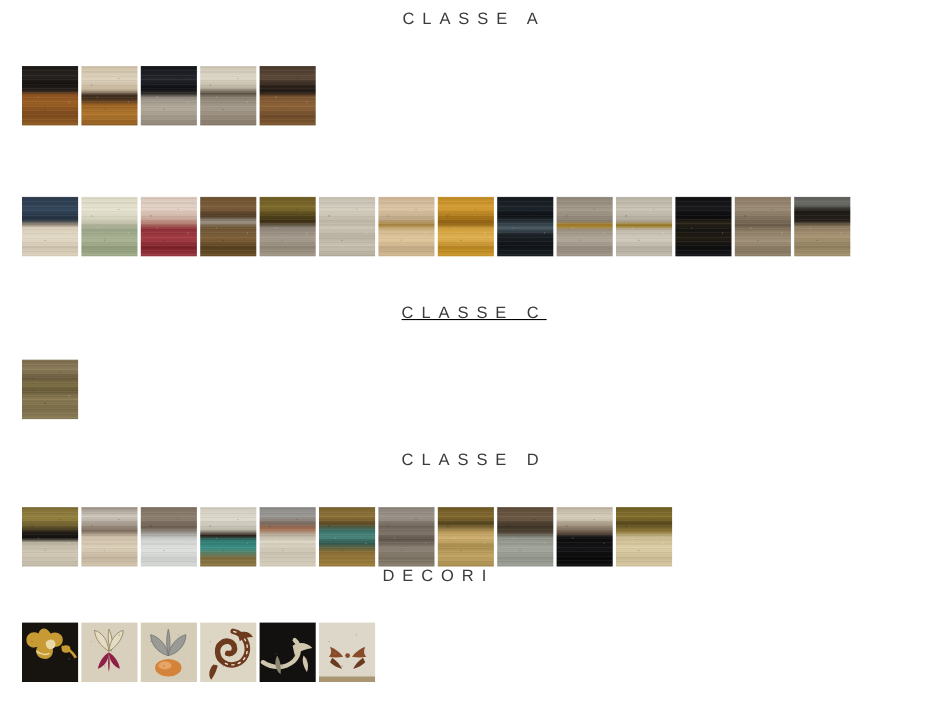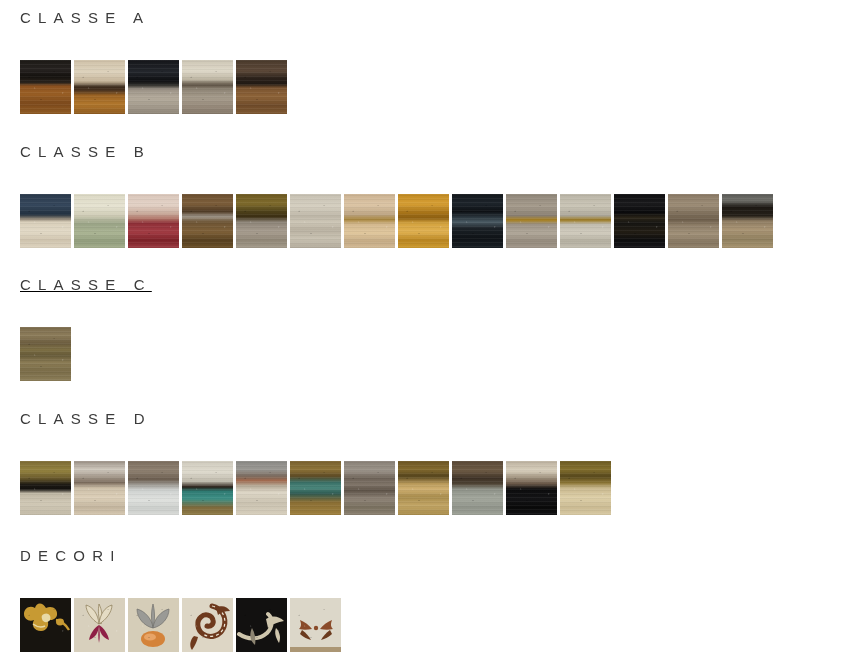--- a/index.html
+++ b/index.html
@@ -16,21 +16,21 @@
     font-family: "Liberation Sans", sans-serif;
     -webkit-font-smoothing: antialiased;
   }
   .page {
     width: 842px;
     height: 652px;
     position: relative;
     background: #ffffff;
     padding: 0;
   }
-  .section { margin: 0; }
+  .section { margin: 0; text-align: center; }
   .section-title {
     font-family: "Liberation Sans", sans-serif;
     font-size: 15px;
     font-weight: 400;
     color: #3b3b3b;
     letter-spacing: 7.2px;
     text-transform: uppercase;
     margin: 0;
     padding: 0 0 0 20px;
     line-height: 1;
@@ -106,21 +106,20 @@
           <div class="speck"></div>
         </div>
         <div class="swatch" title="dark brown top with rich chestnut base" style="background: linear-gradient(rgb(74, 58, 44) 0%, rgb(92, 72, 56) 20%, rgb(43, 33, 26) 34%, rgb(33, 26, 20) 44%, rgb(123, 84, 48) 52%, rgb(141, 99, 56) 68%, rgb(111, 75, 42) 84%, rgb(125, 87, 48) 100%);">
           <div class="grain"></div>
           <div class="speck"></div>
         </div>
       </div>
   </div>
 
   <div class="section" style="position:absolute; left:0; top:144px; width:842px;">
-    <div class="section-title">CLASSE B</div>
     <div class="swatch-row" style="margin-top:35px;" id="row-1">
         <div class="swatch" title="navy blue top with ivory cream base" style="background: linear-gradient(rgb(43, 58, 76) 0%, rgb(53, 71, 92) 20%, rgb(34, 48, 63) 38%, rgb(142, 132, 117) 46%, rgb(217, 207, 186) 52%, rgb(226, 217, 198) 70%, rgb(207, 196, 174) 86%, rgb(221, 211, 191) 100%);">
           <div class="grain"></div>
           <div class="speck"></div>
         </div>
         <div class="swatch" title="ivory cream top with sage green base" style="background: linear-gradient(rgb(219, 216, 196) 0%, rgb(230, 227, 209) 22%, rgb(207, 204, 182) 40%, rgb(176, 180, 154) 48%, rgb(154, 164, 134) 56%, rgb(170, 180, 147) 72%, rgb(145, 156, 124) 88%, rgb(164, 174, 140) 100%);">
           <div class="grain"></div>
           <div class="speck"></div>
         </div>
         <div class="swatch" title="blush pink top with deep crimson red base" style="background: linear-gradient(rgb(217, 198, 186) 0%, rgb(227, 210, 198) 20%, rgb(201, 171, 156) 36%, rgb(176, 116, 104) 46%, rgb(142, 47, 55) 54%, rgb(163, 60, 68) 70%, rgb(125, 33, 40) 86%, rgb(155, 59, 66) 100%);">
@@ -227,21 +226,21 @@
           <div class="grain"></div>
           <div class="speck"></div>
         </div>
         <div class="swatch" title="olive gold top with pale maple base" style="background: linear-gradient(rgb(110, 92, 36) 0%, rgb(132, 112, 46) 16%, rgb(87, 72, 28) 28%, rgb(138, 116, 52) 40%, rgb(201, 184, 142) 50%, rgb(221, 207, 168) 68%, rgb(203, 187, 147) 86%, rgb(214, 200, 162) 100%);">
           <div class="grain"></div>
           <div class="speck"></div>
         </div>
       </div>
   </div>
 
-  <div class="section" style="position:absolute; left:0; top:548px; width:777px;">
+  <div class="section" style="position:absolute; left:0; top:516px; width:777px;">
     <div class="section-title">DECORI</div>
     <div class="swatch-row" style="margin-top:35px;" id="row-4">
         <div class="swatch" title="gold ochre floral motif on black ground" style="background: rgb(23, 20, 15);">
           <div class="decoro-art"><svg viewBox="0 0 51 54" width="51" height="54" preserveAspectRatio="none">
               <path d="M26 10c6-3 12 1 11 7-1 5-7 6-10 4 3 6 0 12-6 12-7 0-10-6-7-11-5 2-10-1-10-6 0-6 6-9 11-6 1-5 7-7 11-0z" fill="#c79a33"></path>
               <path d="M24 16c4-2 8 2 6 6-2 3-7 3-8-1-1-3 0-4 2-5z" fill="#e8d9a6"></path>
               <path d="M13 26c4 3 8 4 12 2" stroke="#e8d9a6" stroke-width="1.4" fill="none"></path>
               <path d="M36 22c6 1 10 5 13 10" stroke="#c79a33" stroke-width="2.4" fill="none"></path>
               <ellipse cx="40" cy="24" rx="4" ry="3.4" fill="#c79a33"></ellipse>
             </svg></div>

